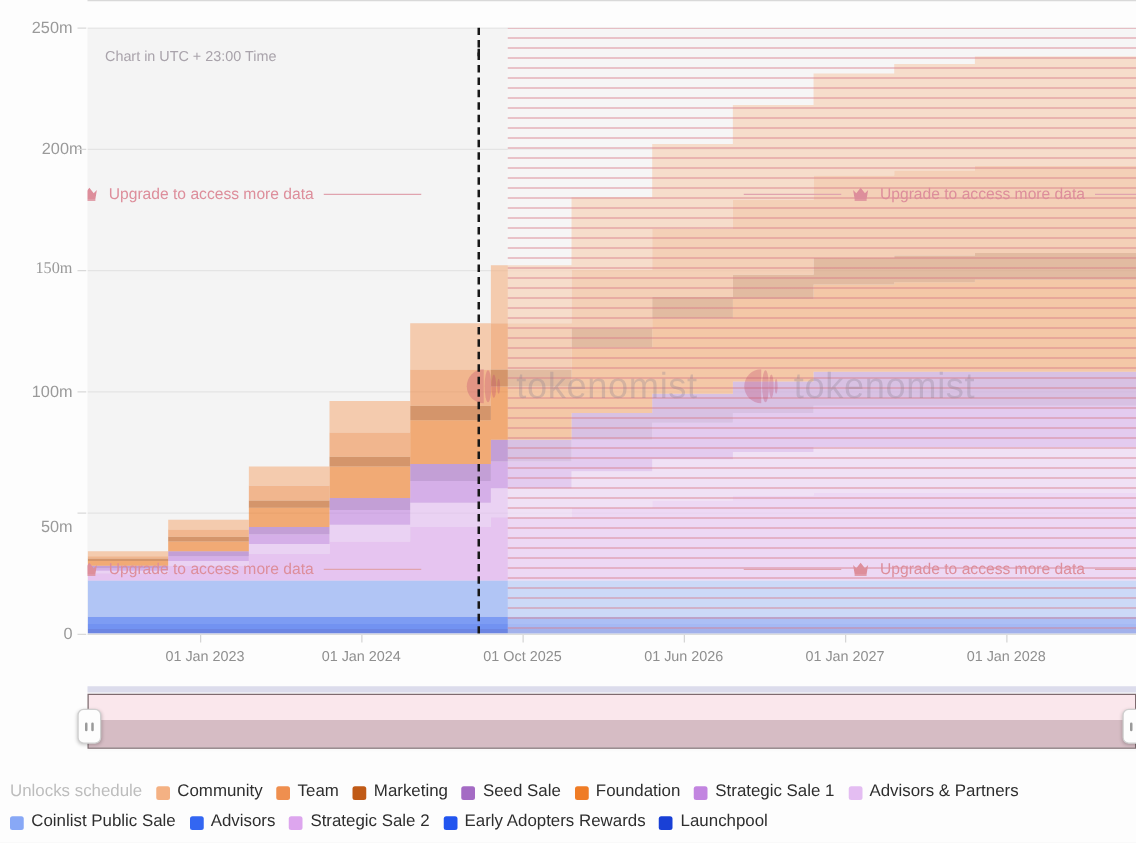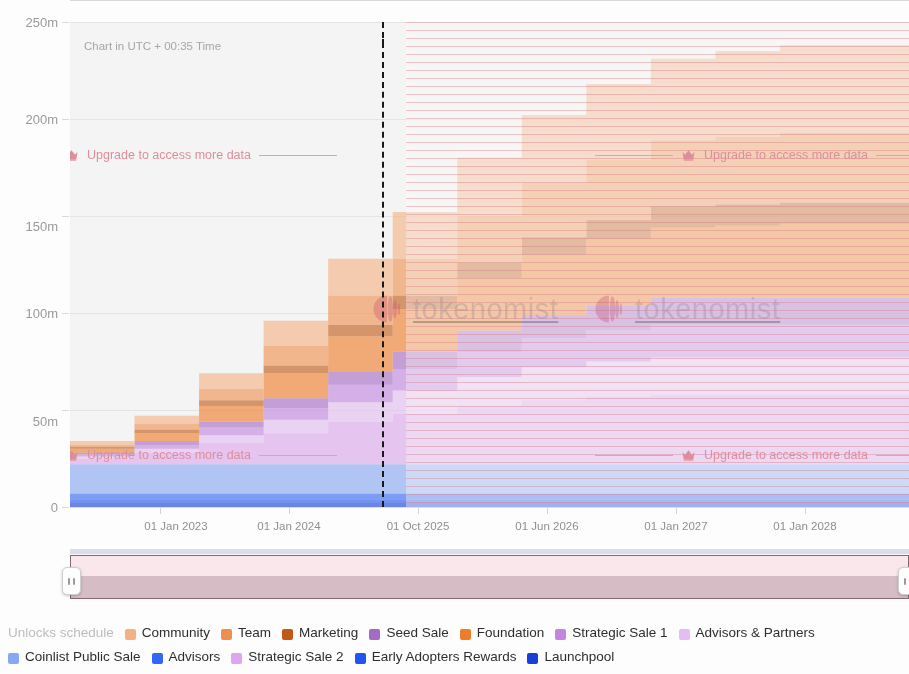--- a/index.html
+++ b/index.html
@@ -63,21 +63,21 @@
   .upgrade{
     position:absolute;display:flex;align-items:center;gap:8px;
     color:#dd8e9b;font-size:12.5px;white-space:nowrap;
   }
   .upgrade .rule{height:1px;background:#e0a3ae;width:78px;flex:none;}
   .crown{width:15px;height:12px;flex:none;}
 
   
   .watermark{
     position:absolute;display:flex;align-items:center;gap:9px;
-    opacity:.30;pointer-events:none;text-decoration:underline;
+    opacity:.30;pointer-events:none;
   }
   .wm-text{font-size:29px;color:#8d8292;letter-spacing:.5px;}
   .wm-mark{width:34px;height:34px;}
 
   
   .nowline{
     position:absolute;top:0;height:485px;width:0;
     border-left:2px dashed #171717;
   }
   .nowline-top{
@@ -210,44 +210,44 @@
       <div class="watermark" style="left:522px;top:270px;">
         <svg class="wm-mark" viewBox="0 0 40 40">
           <path d="M20 4a16 16 0 0 0 0 32z" fill="#c0496f"></path>
           <ellipse cx="24" cy="20" rx="3.2" ry="15" fill="#c0496f"></ellipse>
           <ellipse cx="29.5" cy="20" rx="2.2" ry="11" fill="#c0496f"></ellipse>
           <ellipse cx="34" cy="20" rx="1.4" ry="7" fill="#c0496f"></ellipse>
         </svg>
         <span class="wm-text">tokenomist</span>
       </div>
 
-      <div class="chart-note">Chart in UTC + 00:35 Time</div>
+      <div class="chart-note">Chart in UTC + 23:00 Time</div>
 
       <div class="nowline" style="left:312px;"></div>
     </div>
 
     <div class="nowline-top" style="left:382px;"></div>
 
     <div id="yaxis">
         <div class="ylabel" style="top: 485px;">0</div>
         <div class="ydash" style="top: 485px;"></div>
         <div class="ylabel" style="top: 388px; margin-top: 11px;">50m</div>
         <div class="ydash" style="top: 388px;"></div>
         <div class="ylabel" style="top: 291px;">100m</div>
         <div class="ydash" style="top: 291px;"></div>
-        <div class="ylabel" style="top: 204px;">150m</div>
+        <div class="ylabel" style="top: 192px; font-family: Liberation Serif, serif;">150m</div>
         <div class="ydash" style="top: 194px;"></div>
-        <div class="ylabel" style="top: 97px;">200m</div>
+        <div class="ylabel" style="top: 97px; padding-left: 8px;">200m</div>
         <div class="ydash" style="top: 97px;"></div>
         <div class="ylabel" style="top: 0px;">250m</div>
         <div class="ydash" style="top: 0px;"></div>
       </div>
     <div id="xaxis">
         <div class="xtickmark" style="left: 160px;"></div>
-        <div class="xlabel" style="left: 176px;">01 Jan 2023</div>
+        <div class="xlabel" style="left: 164px;">01 Jan 2023</div>
         <div class="xtickmark" style="left: 289px;"></div>
         <div class="xlabel" style="left: 289px;">01 Jan 2024</div>
         <div class="xtickmark" style="left: 418px;"></div>
         <div class="xlabel" style="left: 418px;">01 Oct 2025</div>
         <div class="xtickmark" style="left: 547px;"></div>
         <div class="xlabel" style="left: 547px;">01 Jun 2026</div>
         <div class="xtickmark" style="left: 676px;"></div>
         <div class="xlabel" style="left: 676px;">01 Jan 2027</div>
         <div class="xtickmark" style="left: 805px;"></div>
         <div class="xlabel" style="left: 805px;">01 Jan 2028</div>

